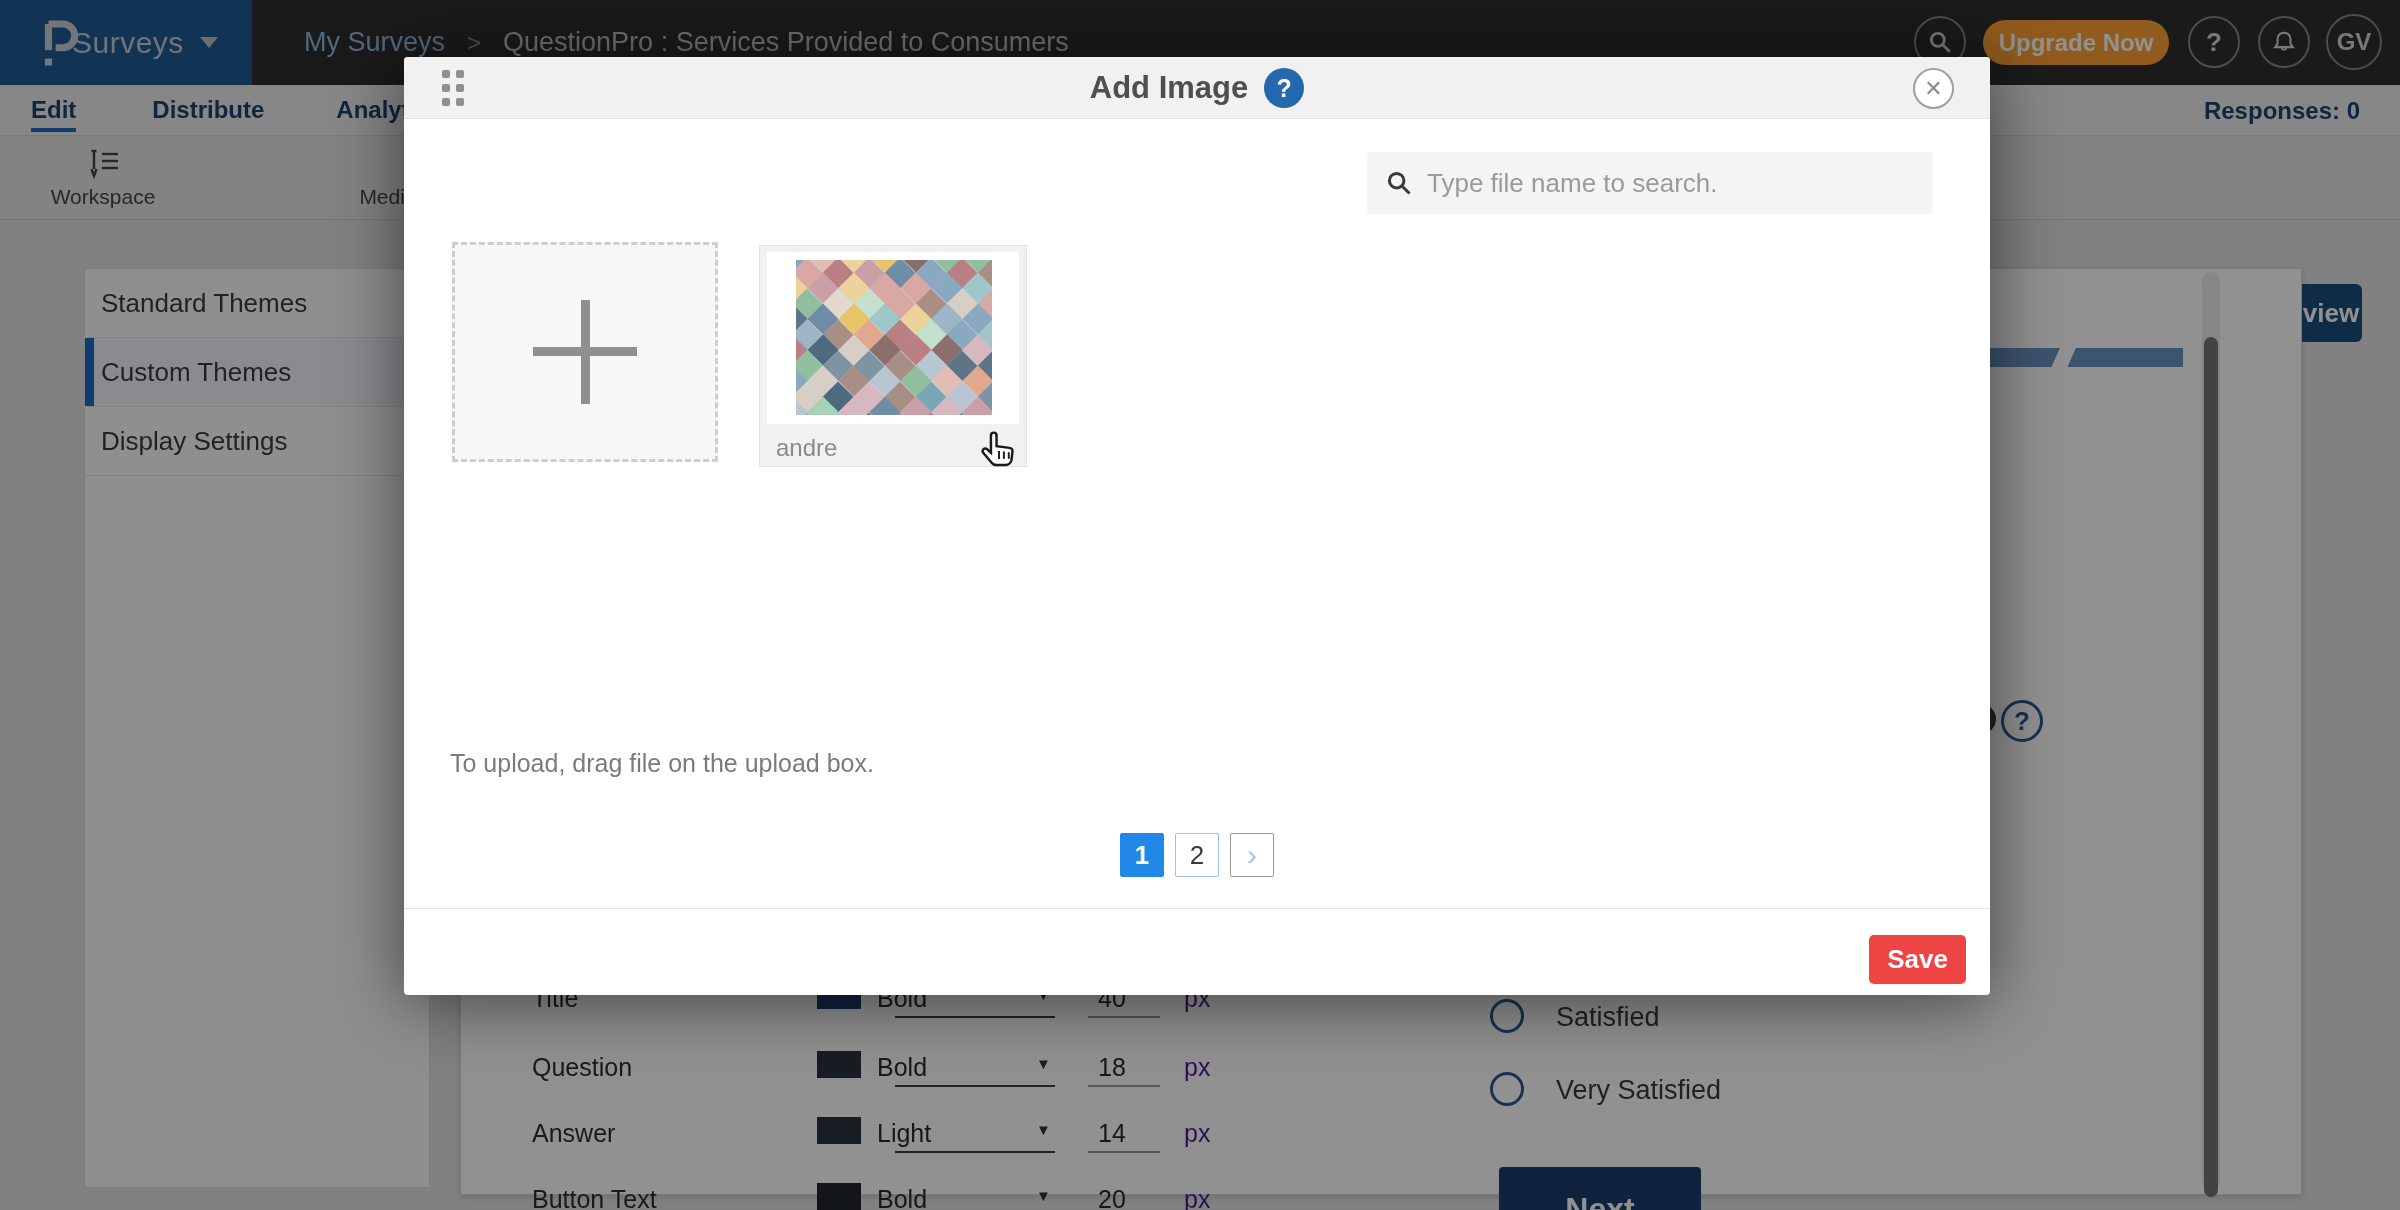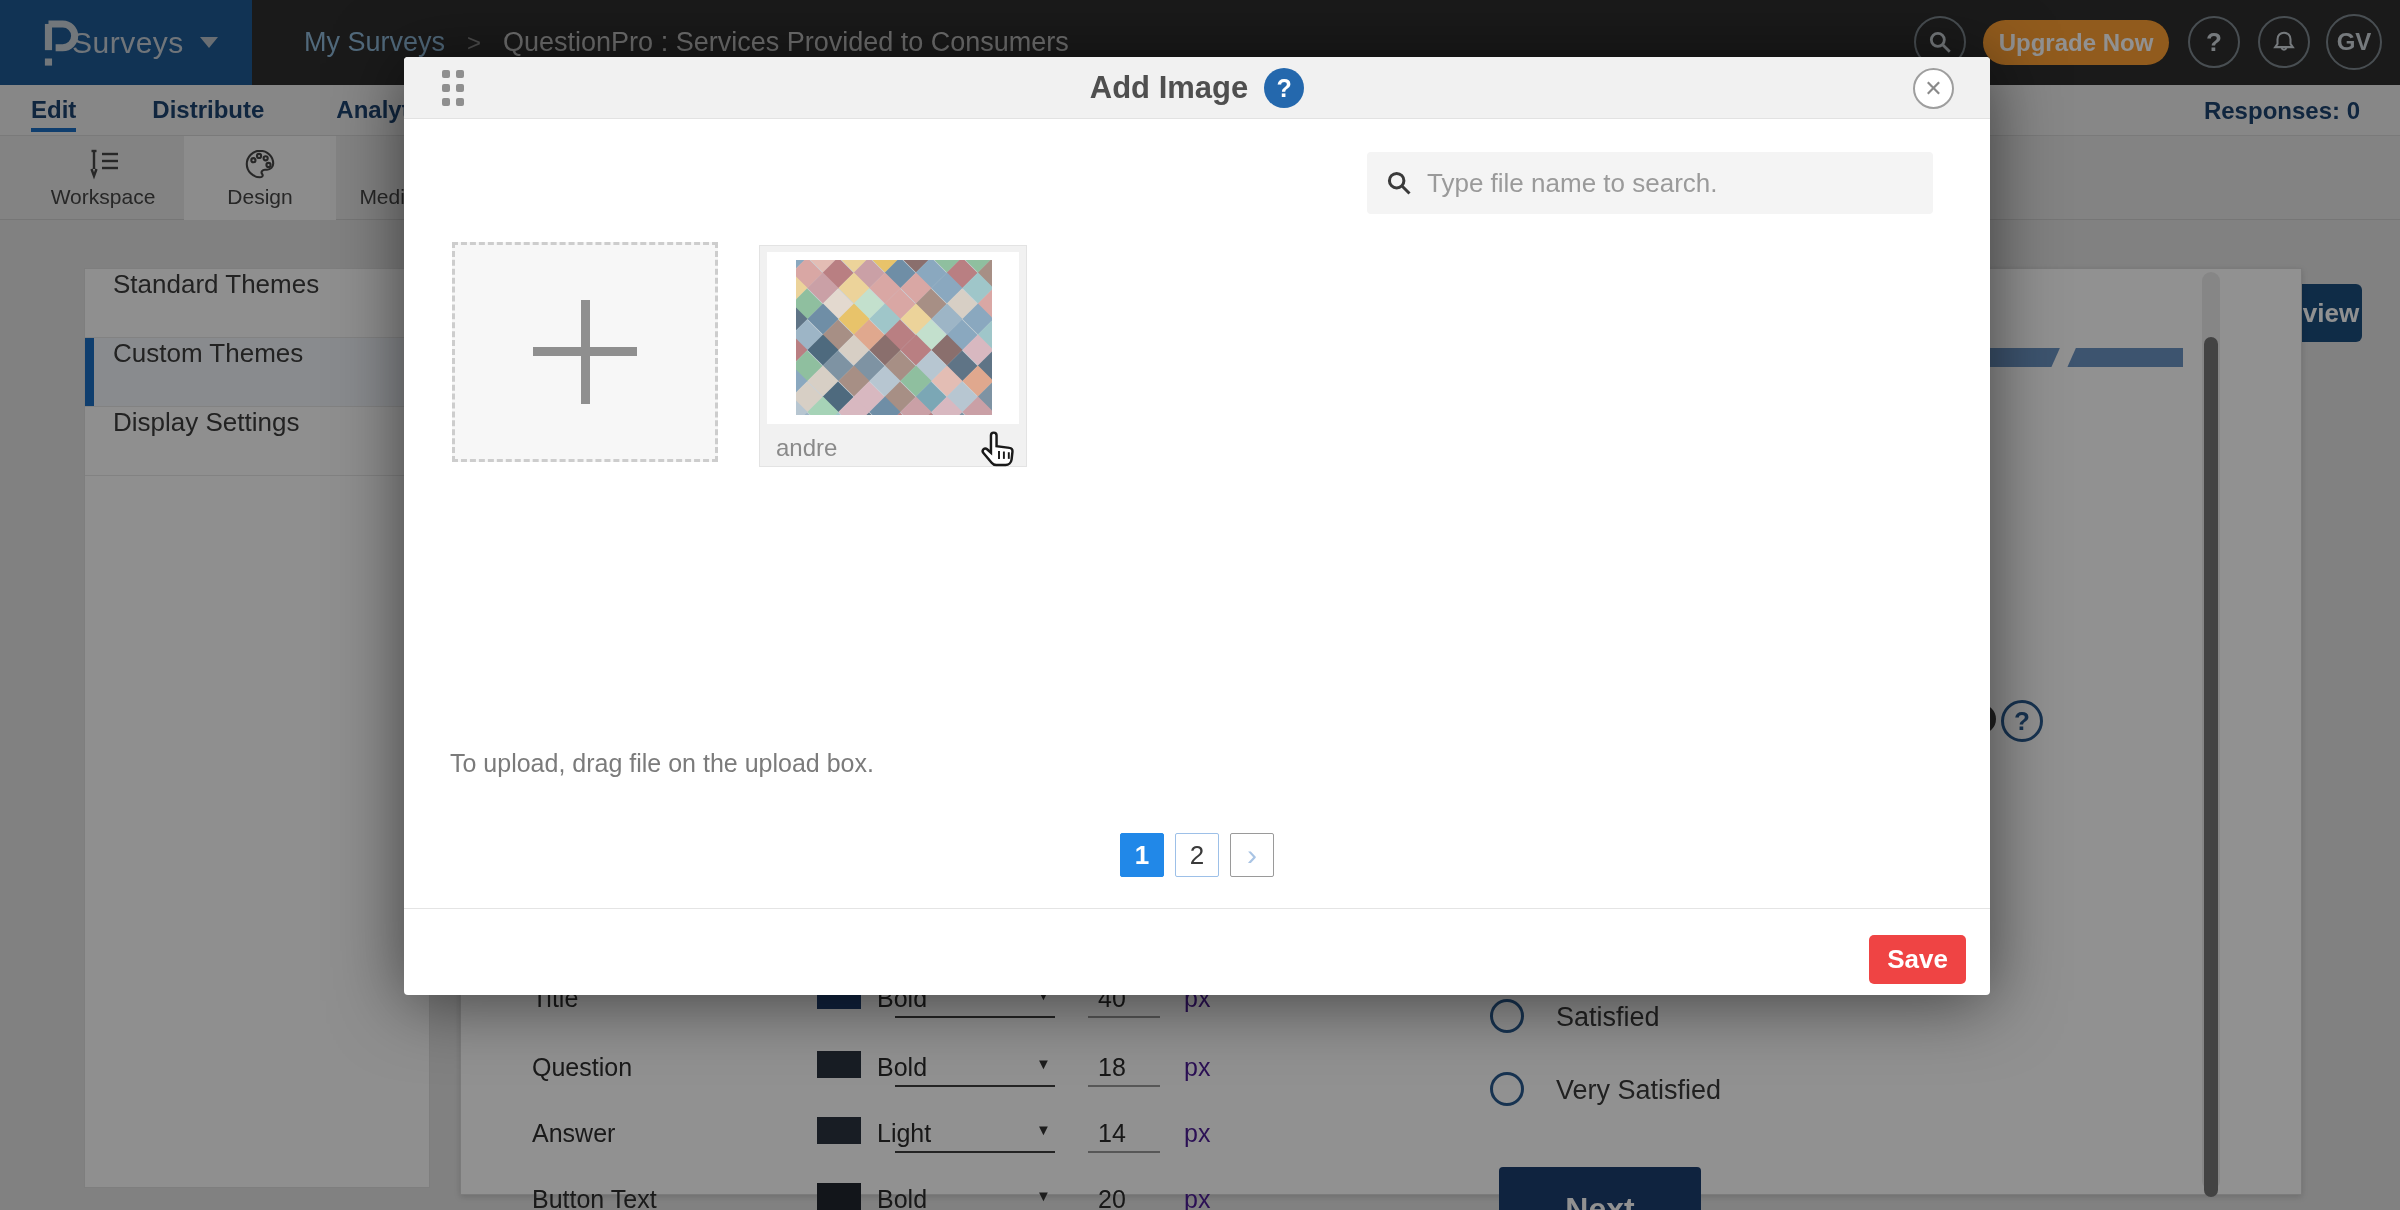--- a/index.html
+++ b/index.html
@@ -44,21 +44,21 @@
   .chip .pen{position:absolute;right:0;top:0;width:66px;height:52px;background:#ebebeb;
              border-left:1px solid #d5d5d5;border-radius:0 5px 5px 0;display:flex;
              align-items:center;justify-content:center;cursor:pointer}
   .previewbtn{position:absolute;left:2216px;top:148px;width:146px;height:58px;background:#1c4e7e;
               border:none;border-radius:6px;color:#fff;font-size:26px;font-weight:600;
               display:flex;align-items:center;justify-content:center;gap:12px;cursor:pointer}
 
   
   .sidecard{position:absolute;left:84px;top:268px;width:346px;height:920px;background:#fbfbfb;
             border:1px solid #ddd;border-left:1px solid #ddd}
-  .sideitem{position:relative;height:69px;display:flex;padding-left:28px;
+  .sideitem{position:relative;height:69px;display:flex;align-items:center;padding-left:16px;
             font-size:26px;color:#3c3c3c;border-bottom:1px solid #e4e4e4;cursor:pointer}
   .sideitem.active{background:#f1f5f9}
   .sideitem.active::before{content:"";position:absolute;left:0;top:0;width:9px;height:100%;background:#1b6ec2}
   .prevcard{position:absolute;left:460px;top:268px;width:1842px;height:927px;background:#fff;
             border:1px solid #d9d9d9;box-shadow:0 2px 6px rgba(0,0,0,.15)}
   .progress{position:absolute;left:700px;top:348px;height:19px;width:1483px;background:#6b94c4;overflow:hidden}
   .progress .gap{position:absolute;left:1355px;top:-4px;width:16px;height:30px;background:#fff;transform:skewX(-24deg)}
   .vtrack{position:absolute;left:2202px;top:272px;width:18px;height:918px;background:#ececec;border-radius:9px}
   .vthumb{position:absolute;left:2204px;top:337px;width:14px;height:860px;background:#777;border-radius:7px;cursor:pointer}
   .erow{position:absolute;left:0;width:2400px;height:60px}
@@ -188,32 +188,20 @@
         <svg width="36" height="34" viewBox="0 0 36 34" fill="none" stroke="#454545" stroke-width="2.4">
           <line x1="9" y1="4" x2="9" y2="22"></line>
             <path d="M6.5 22 L9 29 L11.5 22" fill="none"></path>
           <line x1="6.5" y1="4" x2="11.5" y2="4"></line>
           <line x1="17" y1="7" x2="33" y2="7"></line>
             <line x1="17" y1="14" x2="33" y2="14"></line>
             <line x1="17" y1="21" x2="33" y2="21"></line>
         </svg>
       </span>
       <span>Workspace</span>
-    </div>
-    <div class="toolbtn active" style="left:184px;width:152px">
-      <span>
-        <svg width="36" height="34" viewBox="0 0 36 36" fill="none" stroke="#454545" stroke-width="2.2">
-          <path d="M18 4a14 14 0 1 0 0 28c3 0 3.4-2 2.2-3.6-1.5-2 .3-4.4 3-4.4h2.3c3.6 0 6.5-2.9 6.5-6.5C32 9.8 25.6 4 18 4z"></path>
-          <circle cx="11" cy="14" r="2.2"></circle>
-            <circle cx="17" cy="9.5" r="2.2"></circle>
-          <circle cx="24" cy="12" r="2.2"></circle>
-            <circle cx="27" cy="19" r="2.2"></circle>
-        </svg>
-      </span>
-      <span>Design</span>
     </div>
     <div class="toolbtn" style="left:338px;width:170px">
       <span>
         <svg width="36" height="34" viewBox="0 0 36 34" fill="none" stroke="#454545" stroke-width="2.2">
           <rect x="4" y="5" width="28" height="24" rx="2"></rect>
           <circle cx="12" cy="13" r="2.6"></circle>
           <path d="M7 26 l8-8 5 5 4-4 8 8"></path>
         </svg>
       </span>
       <span>Media Library</span>

